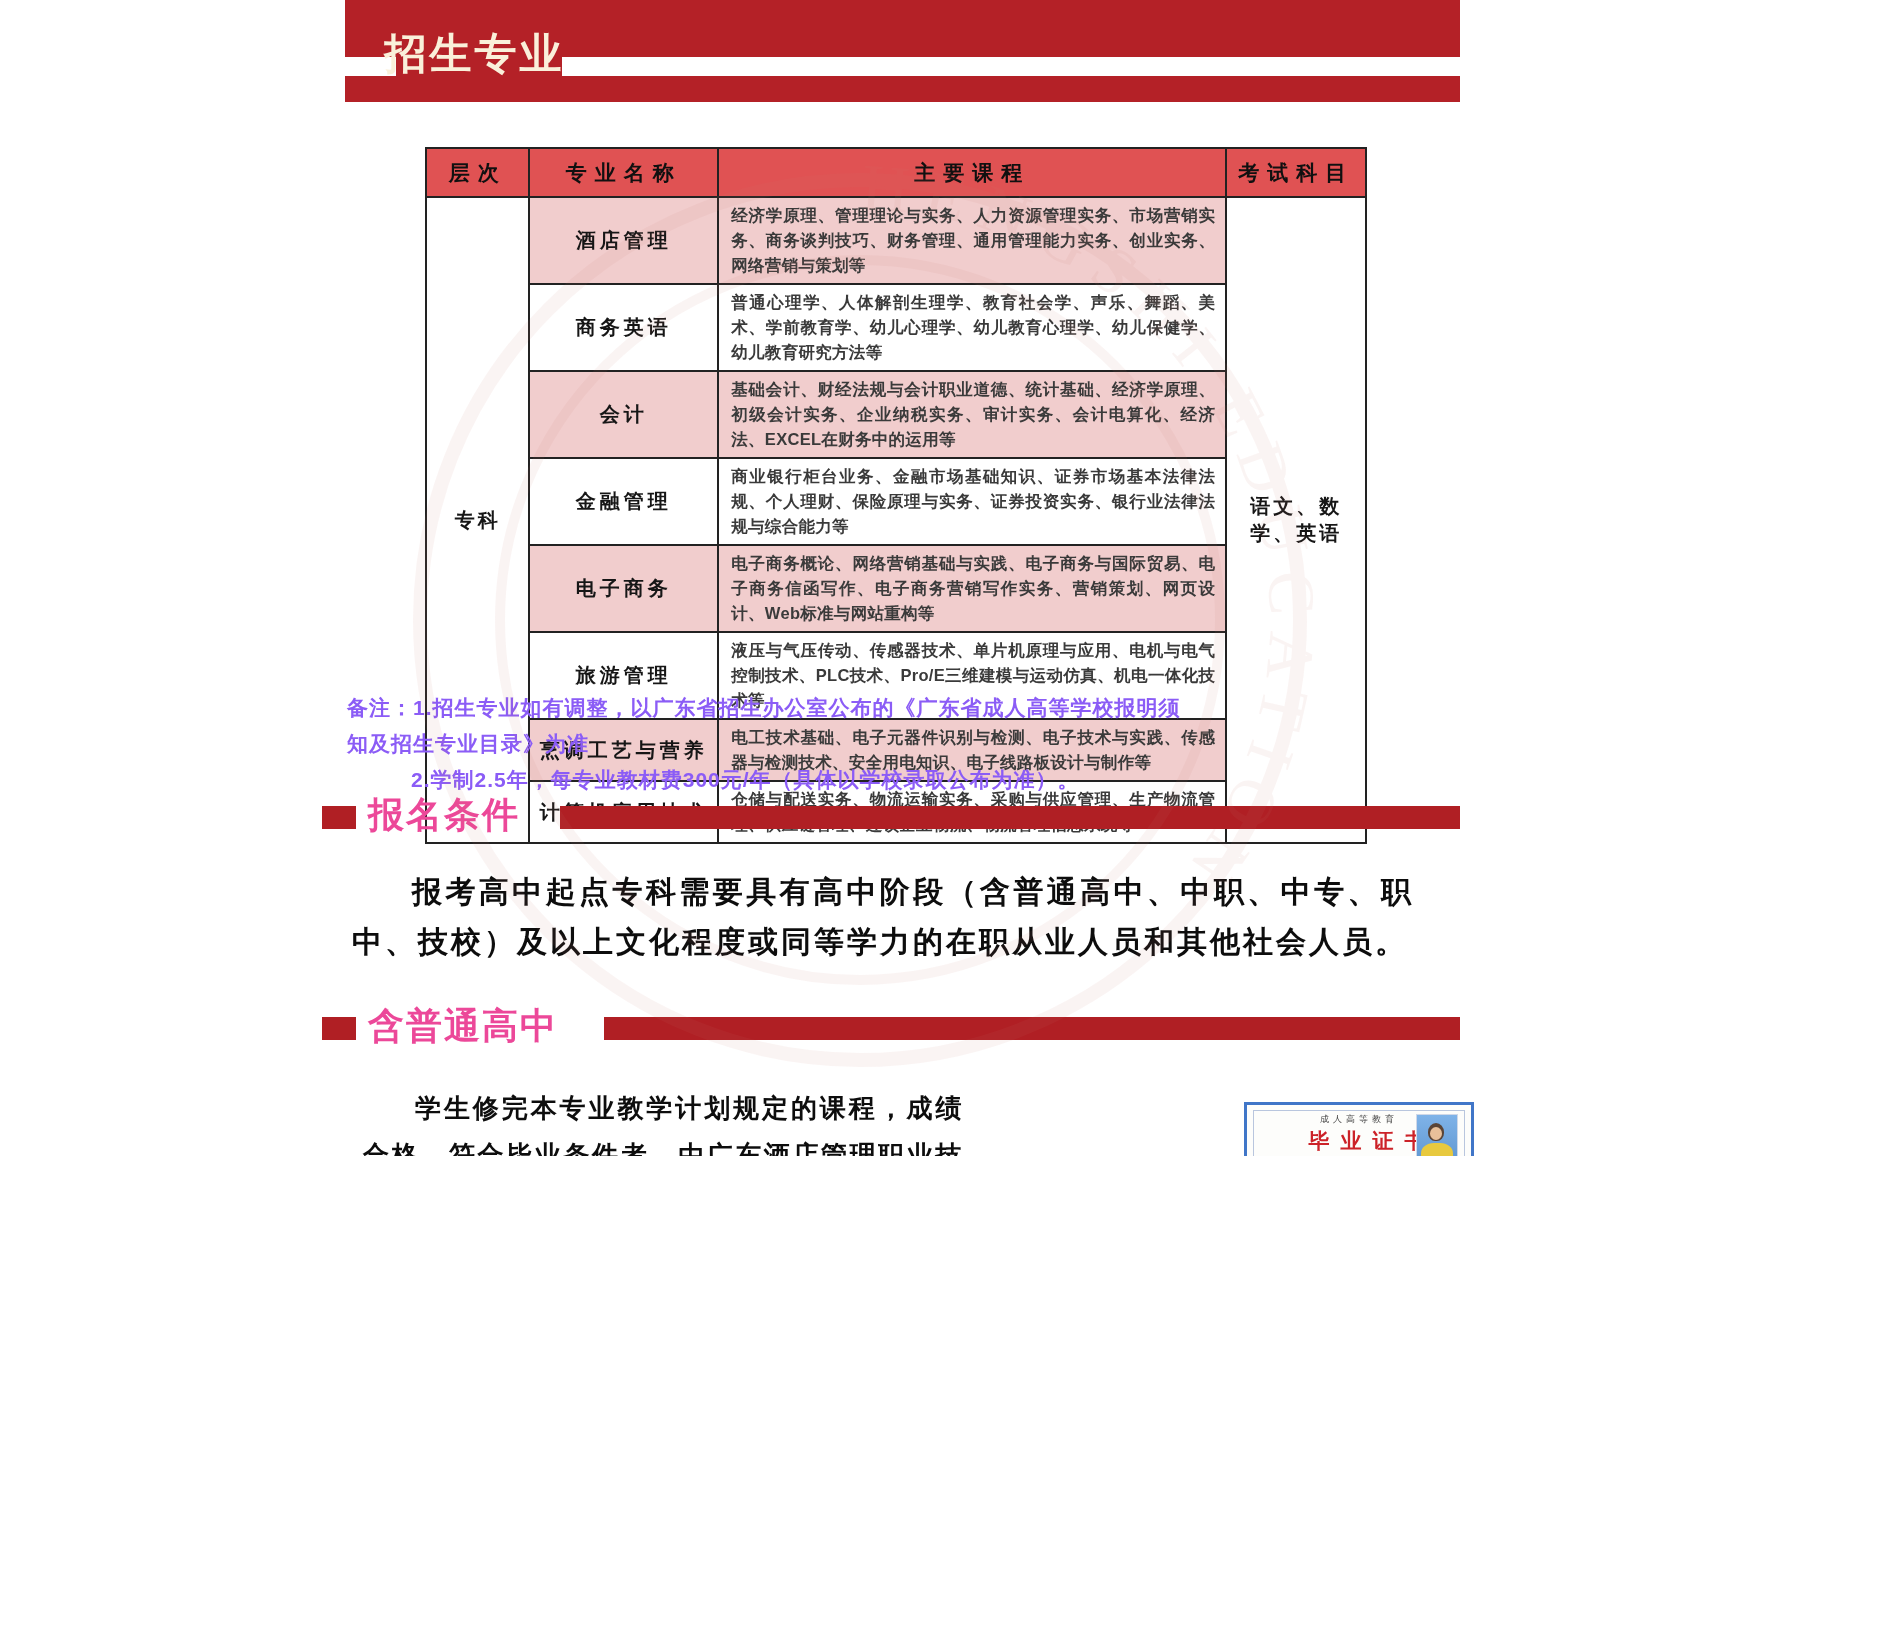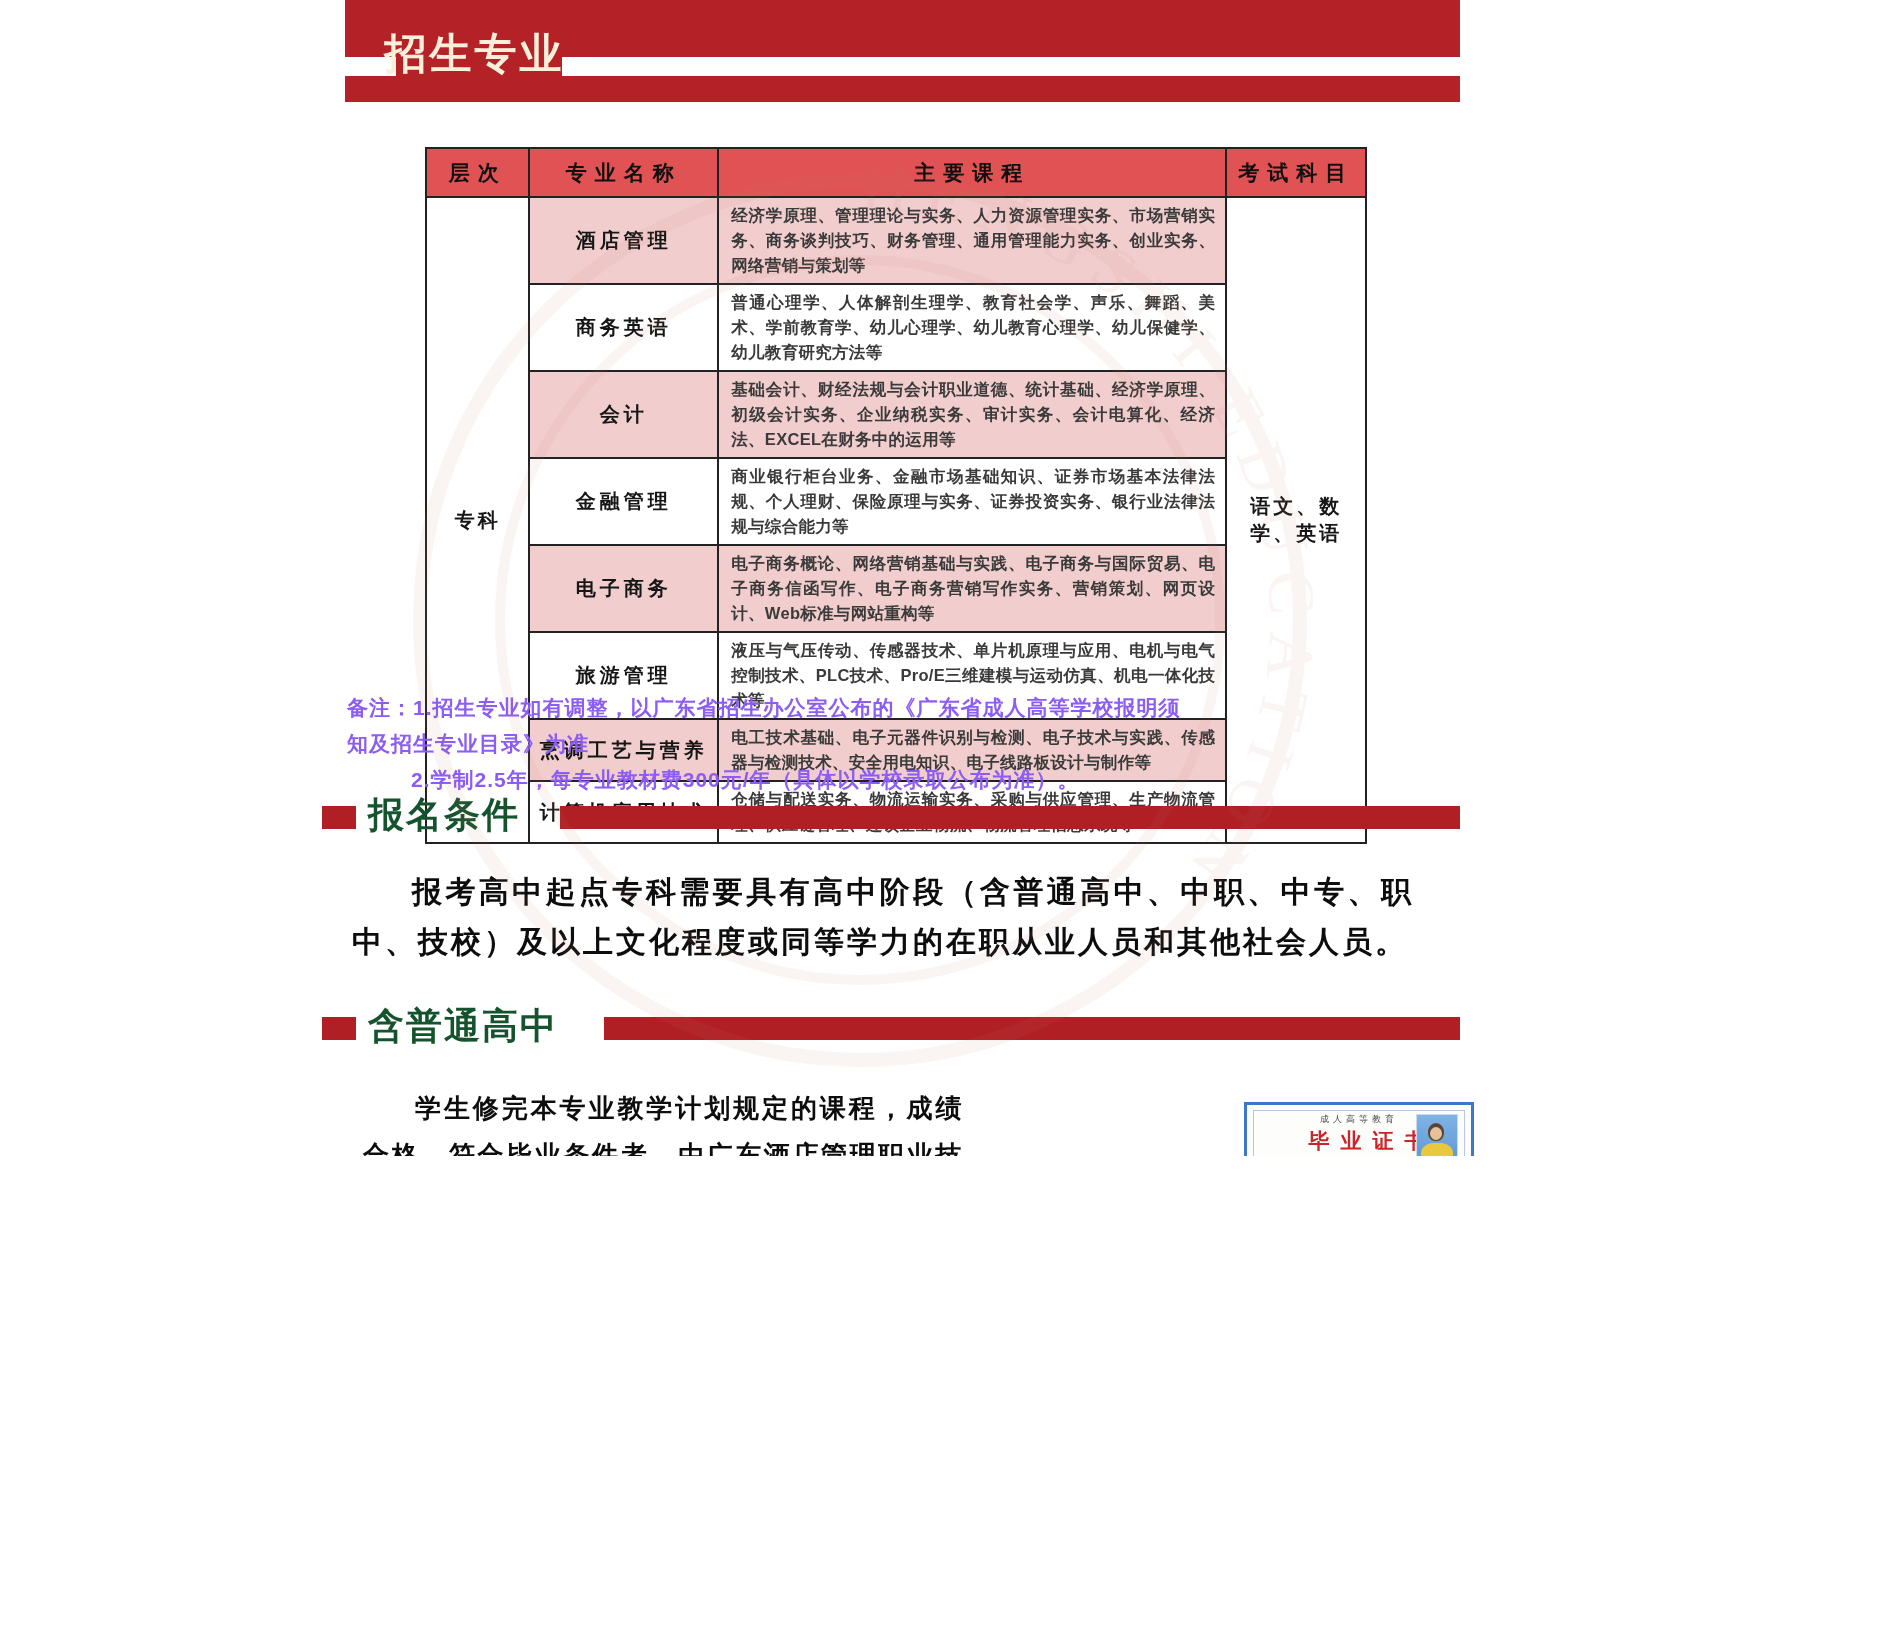--- a/index.html
+++ b/index.html
@@ -34,21 +34,21 @@
   tr.white td.major-cell,tr.white td.courses-cell{background:#ffffff;}
 
   
   .notes{position:absolute;left:347px;top:690px;width:836px;z-index:4;
       font-size:21px;font-weight:bold;color:#8b5cf6;line-height:36px;letter-spacing:1px;}
   .notes .line2{padding-left:64px;}
 
   
   .sec-bar-left{position:absolute;width:34px;height:23px;background:#b01f24;z-index:4;}
   .sec-title{position:absolute;z-index:4;font-family:"Liberation Serif",serif;font-weight:bold;
-      font-size:36px;color:#14532d;letter-spacing:2px;}
+      font-size:36px;color:#ec4899;letter-spacing:2px;}
   .sec-bar-right{position:absolute;height:23px;background:#b01f24;z-index:4;}
 
   .sec1-bar-left{left:322px;top:806px;}
   .sec1-title{left:368px;top:791px;}
   .sec1-bar-right{left:560px;top:806px;width:900px;}
   .sec1-body{position:absolute;left:352px;top:867px;width:1062px;z-index:4;
       font-size:30px;font-weight:bold;color:#0d0d0d;line-height:50px;letter-spacing:3px;
       text-indent:2em;text-align:justify;}
 
   .sec2-bar-left{left:322px;top:1017px;}

